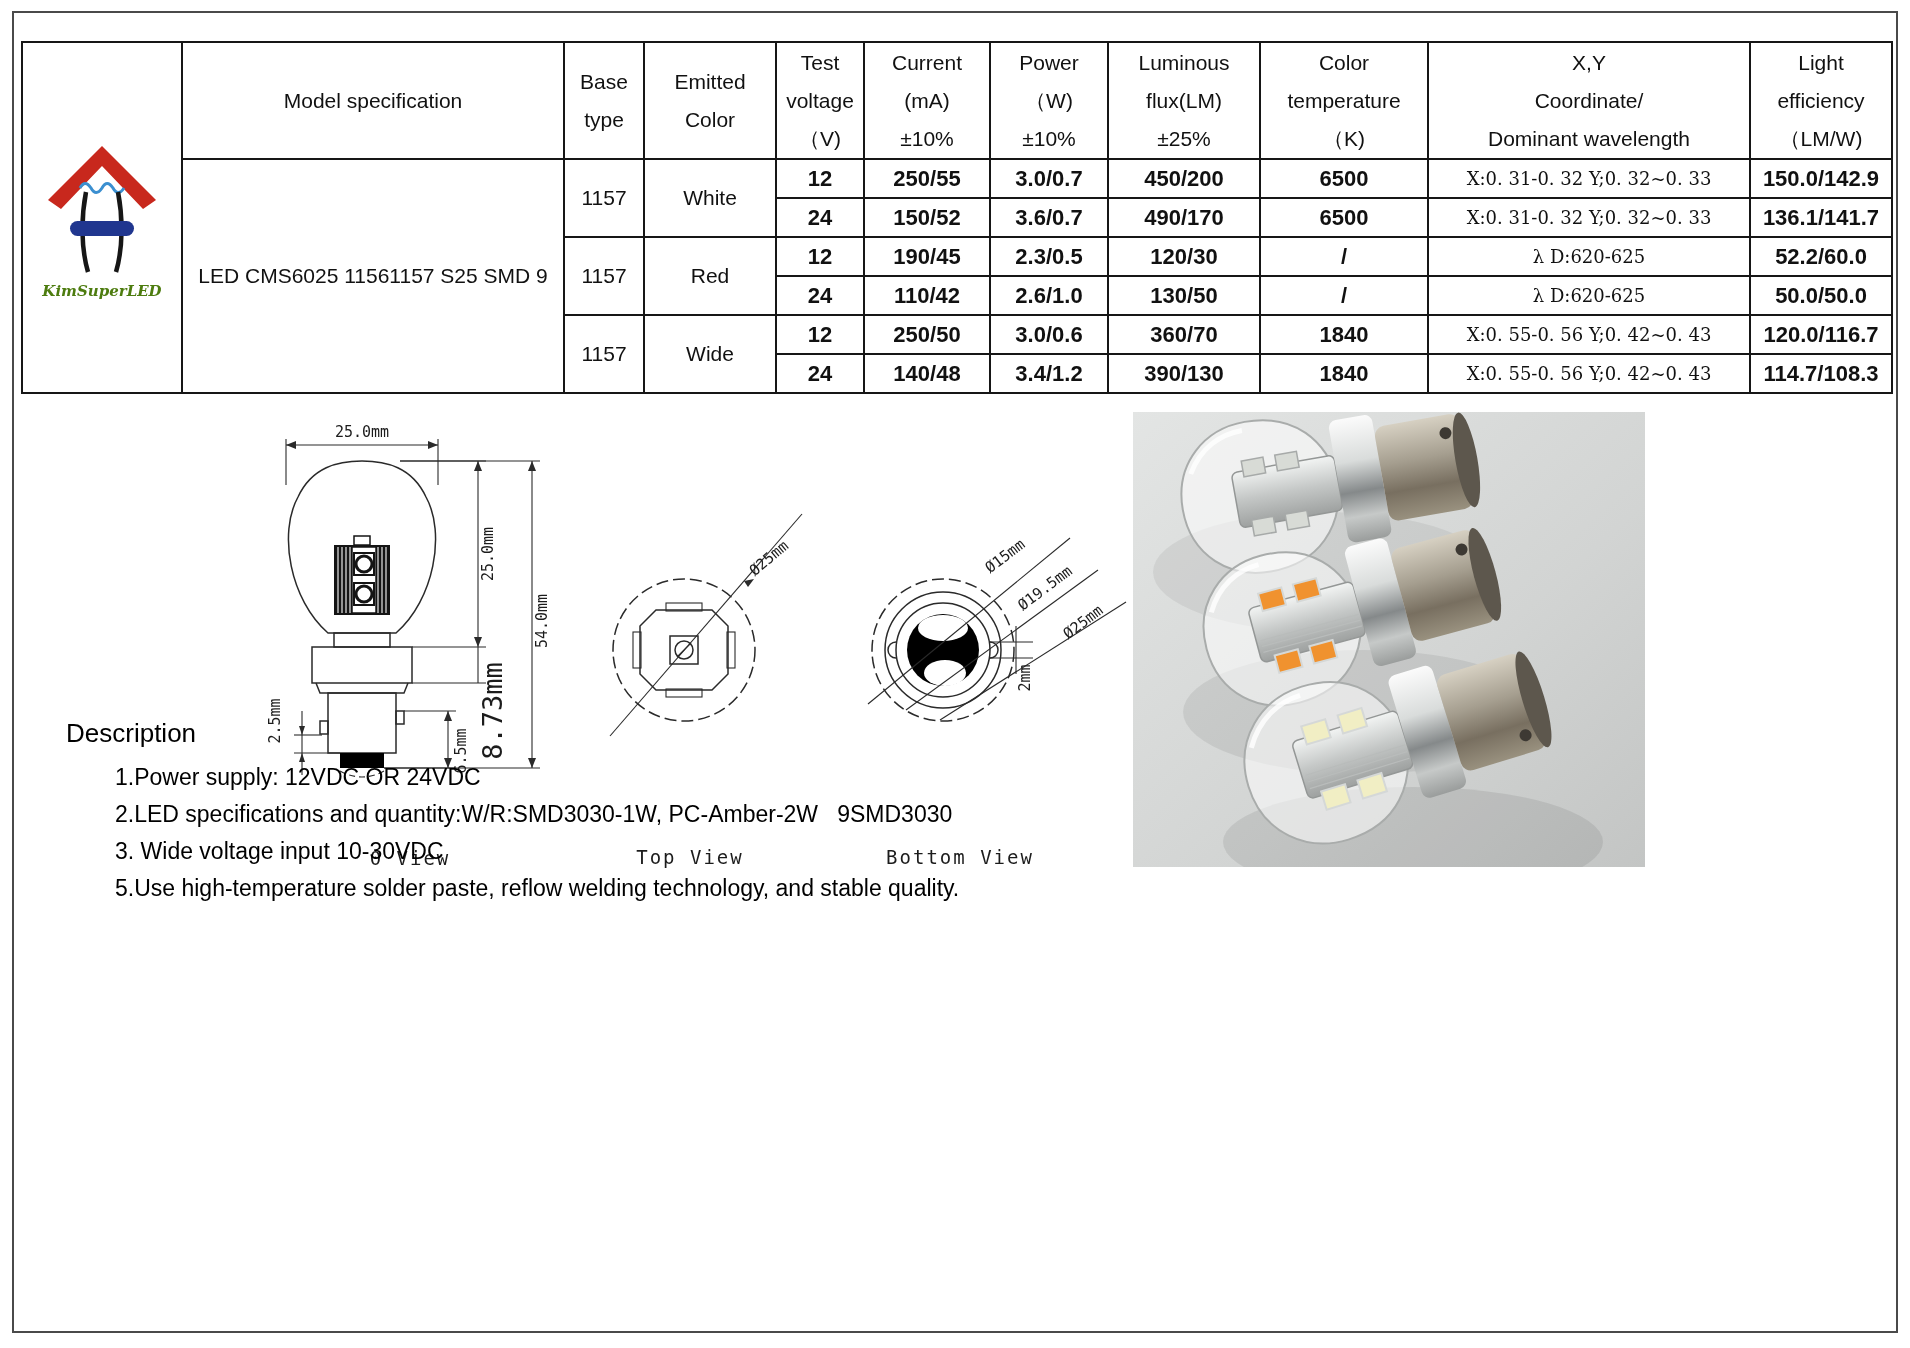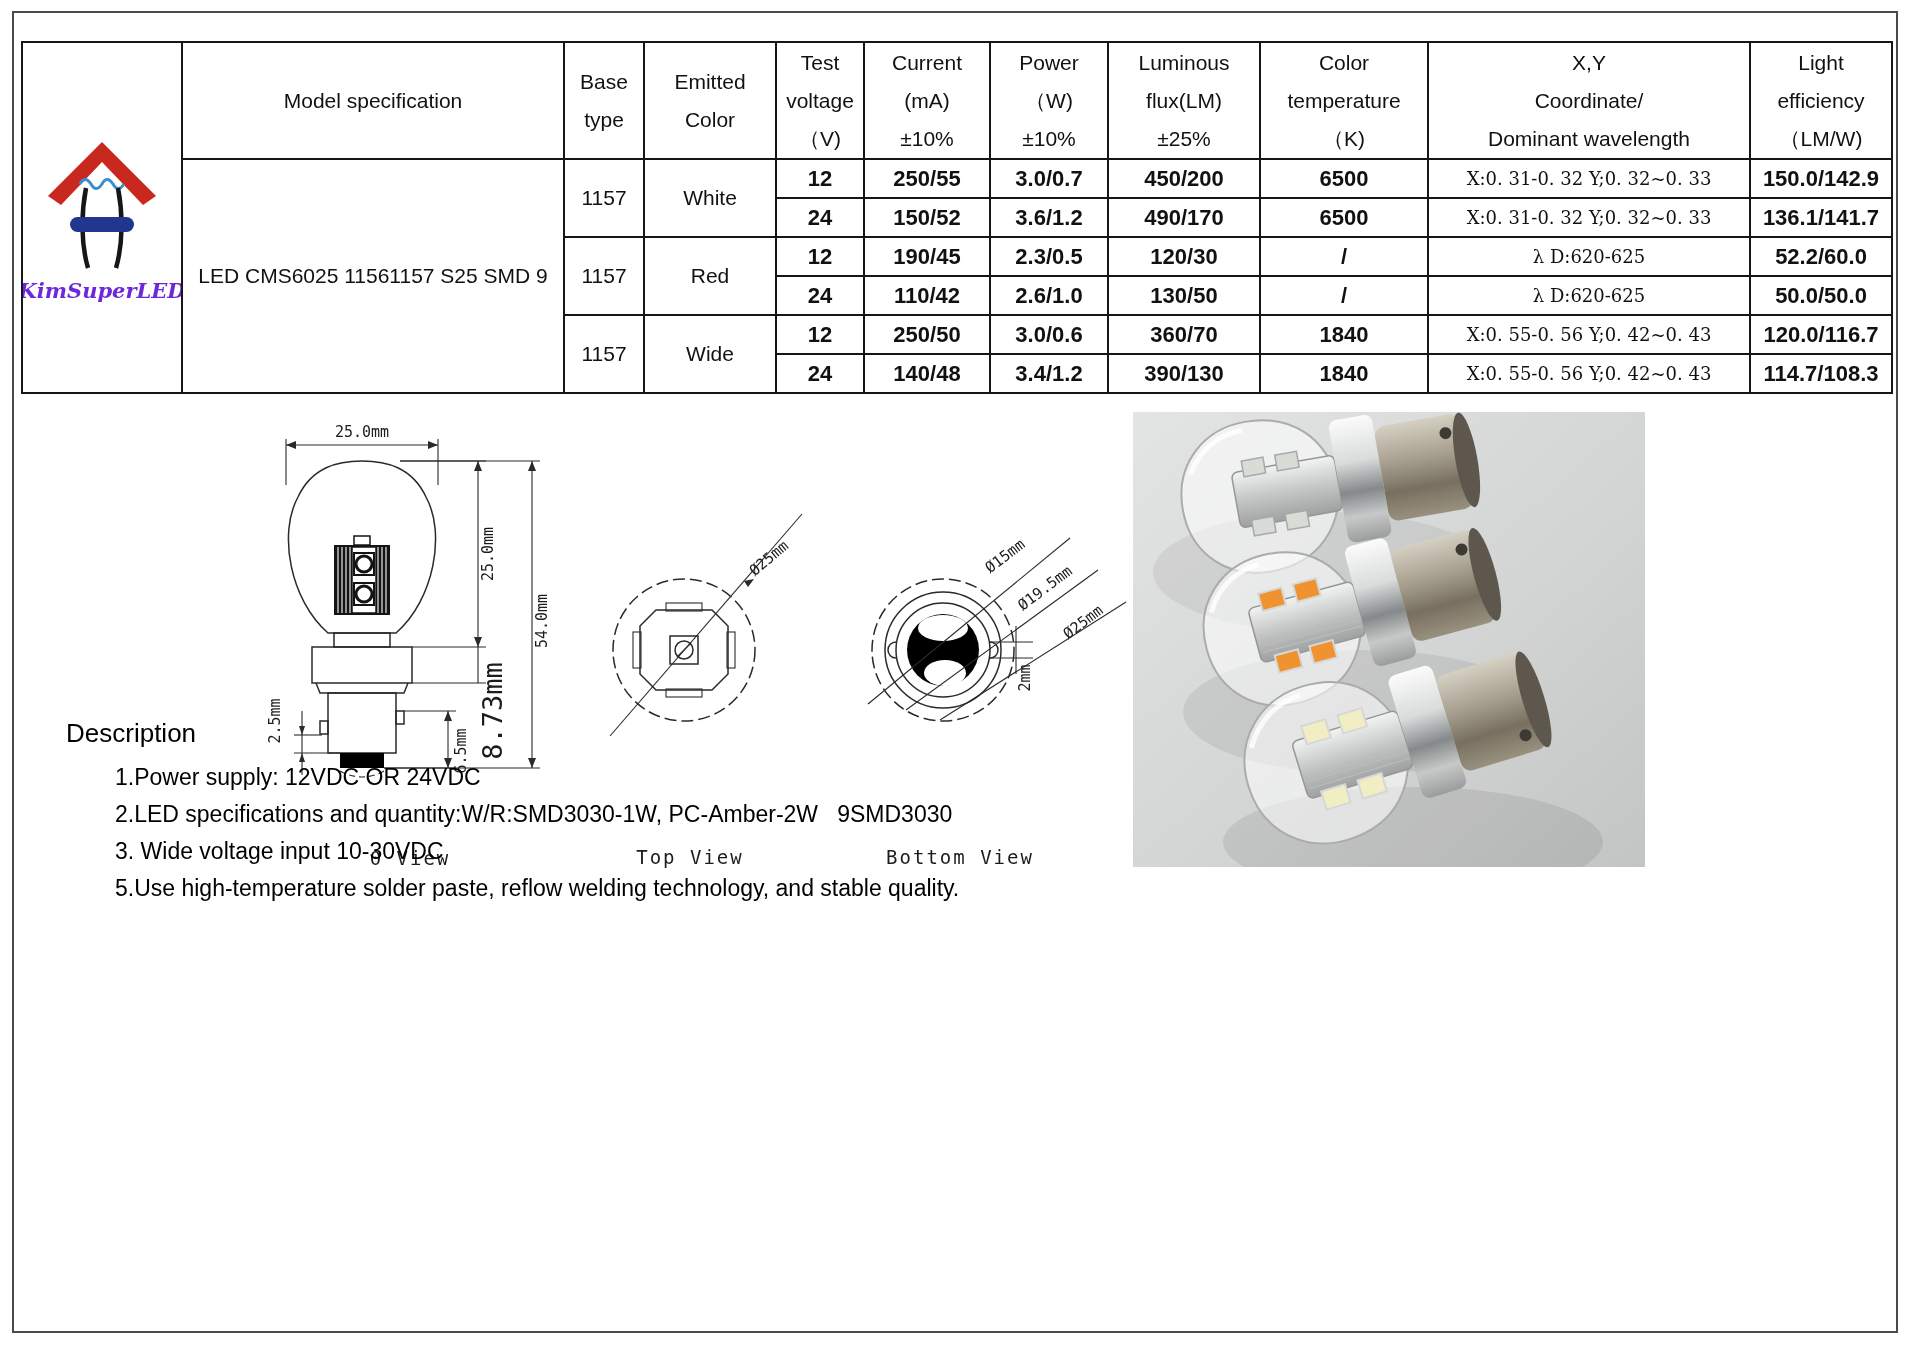--- a/index.html
+++ b/index.html
@@ -12,21 +12,21 @@
   .hrow{height:117px;}
   .drow{height:39px;}
   .hd{font-size:21px;font-weight:400;white-space:pre-line;line-height:38px;vertical-align:top;}
   .hd-model{vertical-align:middle;line-height:1.2;}
   .dc{font-size:22px;font-weight:700;}
   .gc{font-size:21px;font-weight:400;}
   .model-cell{font-size:21px;font-weight:400;}
   .xy{font-family:"DejaVu Serif",serif;font-size:18px;font-weight:400;letter-spacing:0px;margin-left:20px;}
   .logo-cell{vertical-align:middle;}
   .logo-wrap{display:flex;flex-direction:column;align-items:center;justify-content:center;gap:6px;}
-  .brand{font-family:"DejaVu Serif",serif;font-style:italic;font-weight:700;font-size:21px;color:#6d28d9;}
+  .brand{font-family:"DejaVu Serif",serif;font-style:italic;font-weight:700;font-size:15px;color:#4d7c0f;}
 
   
   .cad{position:absolute;}
   .cad text{font-family:"DejaVu Sans Mono",monospace;fill:#1c1c1c;}
   .cad .ln{stroke:#2a2a2a;stroke-width:1.5;fill:none;}
   .cad .thin{stroke:#2a2a2a;stroke-width:1.1;fill:none;}
   .viewlbl{font-size:19px;letter-spacing:2px;}
   .dim{font-size:15px;}
   .dimbig{font-size:27px;}
 
@@ -107,21 +107,21 @@
     <td class="dc">250/55</td>
     <td class="dc">3.0/0.7</td>
     <td class="dc">450/200</td>
     <td class="dc">6500</td>
     <td class="xy">X:0. 31-0. 32  Y;0. 32~0. 33</td>
     <td class="dc">150.0/142.9</td>
   </tr>
   <tr class="drow">
     <td class="dc">24</td>
     <td class="dc">150/52</td>
-    <td class="dc">3.6/1.2</td>
+    <td class="dc">3.6/0.7</td>
     <td class="dc">490/170</td>
     <td class="dc">6500</td>
     <td class="xy">X:0. 31-0. 32  Y;0. 32~0. 33</td>
     <td class="dc">136.1/141.7</td>
   </tr>
   <tr class="drow">
     <td class="gc" rowspan="2">1157</td>
     <td class="gc" rowspan="2">Red</td>
     <td class="dc">12</td>
     <td class="dc">190/45</td>

